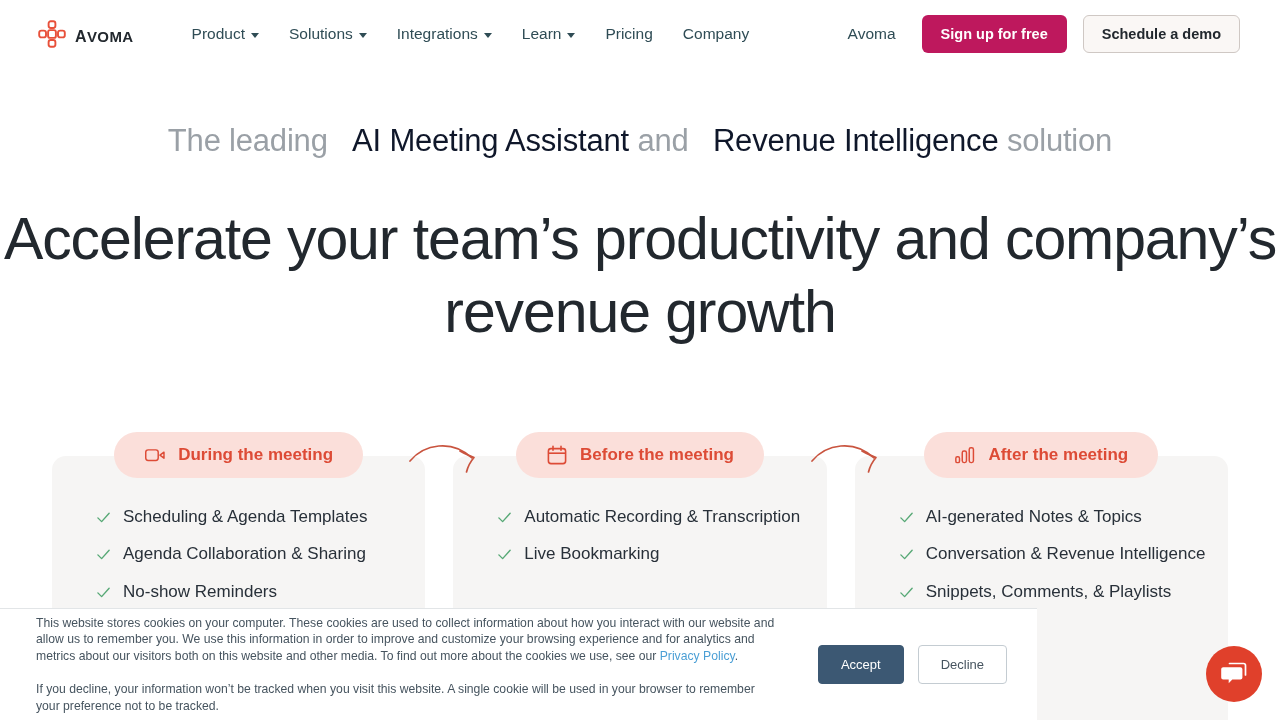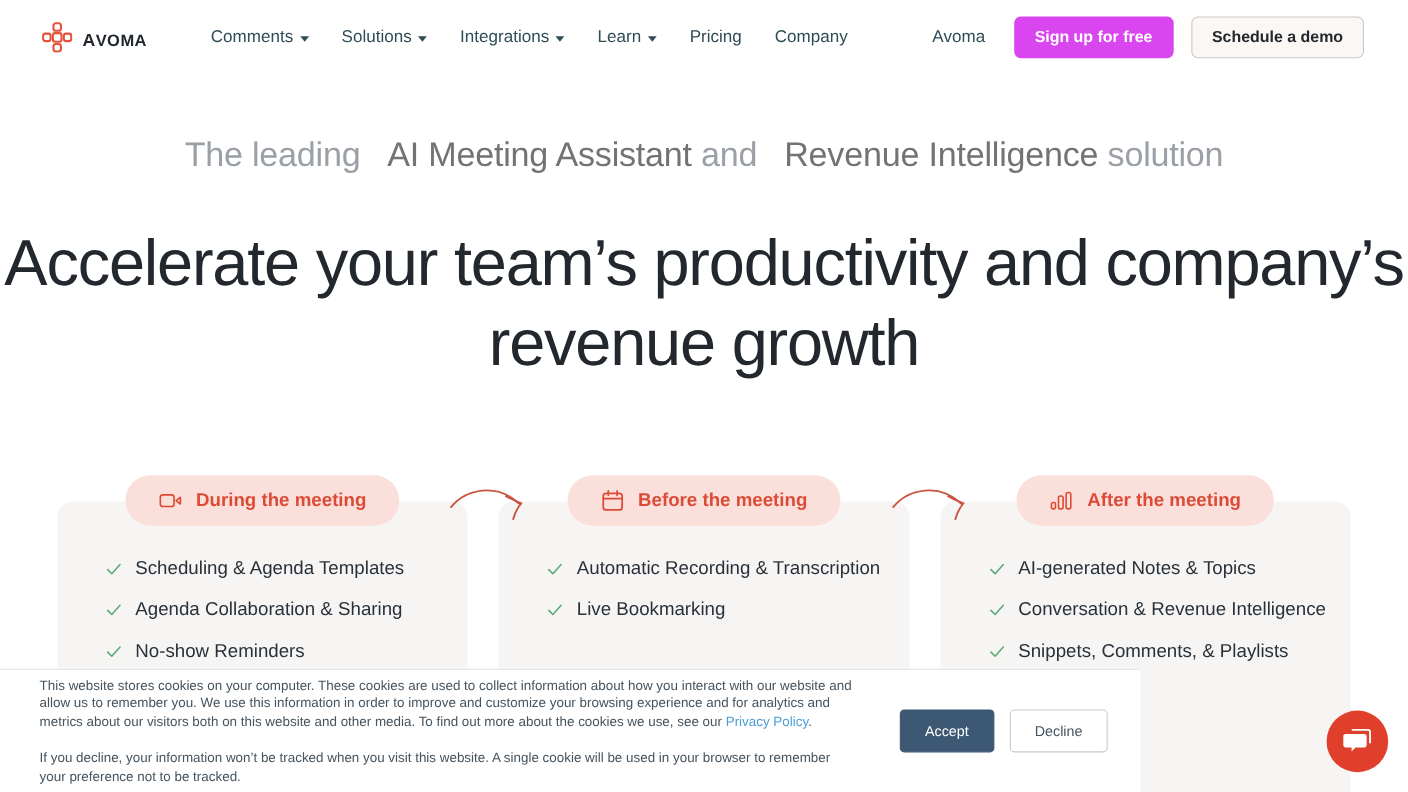--- a/index.html
+++ b/index.html
@@ -83,21 +83,21 @@
 
   .login-link {
     font-size: 15.5px;
     color: #2f4c55;
     text-decoration: none;
     cursor: pointer;
     margin-right: 10px;
   }
 
   .btn-signup {
-    background: #d946ef;
+    background: #be185d;
     color: #ffffff;
     font-size: 14.5px;
     font-weight: 700;
     border: none;
     border-radius: 6px;
     padding: 11px 19px;
     cursor: pointer;
     white-space: nowrap;
   }
 
@@ -119,21 +119,21 @@
     padding-top: 54px;
   }
 
   .eyebrow {
     font-size: 31px;
     line-height: 1.2;
     font-weight: 400;
     color: #9aa0a6;
     letter-spacing: -0.2px;
   }
-  .eyebrow .strong { color: #737373; margin-left: 16px; }
+  .eyebrow .strong { color: #0f172a; margin-left: 16px; }
 
   .headline {
     margin-top: 44px;
     font-size: 59px;
     line-height: 1.24;
     font-weight: 400;
     color: #22282e;
     letter-spacing: -1.1px;
   }
 
@@ -319,21 +319,21 @@
         <rect x="1.2" y="10.6" width="6.8" height="6.8" rx="2.2" stroke="#e8503a" stroke-width="1.9"></rect>
         <rect x="20.0" y="10.6" width="6.8" height="6.8" rx="2.2" stroke="#e8503a" stroke-width="1.9"></rect>
         <rect x="10.1" y="10.1" width="7.8" height="7.8" rx="2.0" stroke="#e8503a" stroke-width="1.9"></rect>
       </svg>
     </span>
     <span class="brand-word">Avoma</span>
   </a>
 
   <ul class="nav-links">
     <li class="nav-item">
-      <span>Comments</span>
+      <span>Product</span>
       <i class="caret"></i>
     </li>
     <li class="nav-item">
       <span>Solutions</span>
       <i class="caret"></i>
     </li>
     <li class="nav-item">
       <span>Integrations</span>
       <i class="caret"></i>
     </li>

